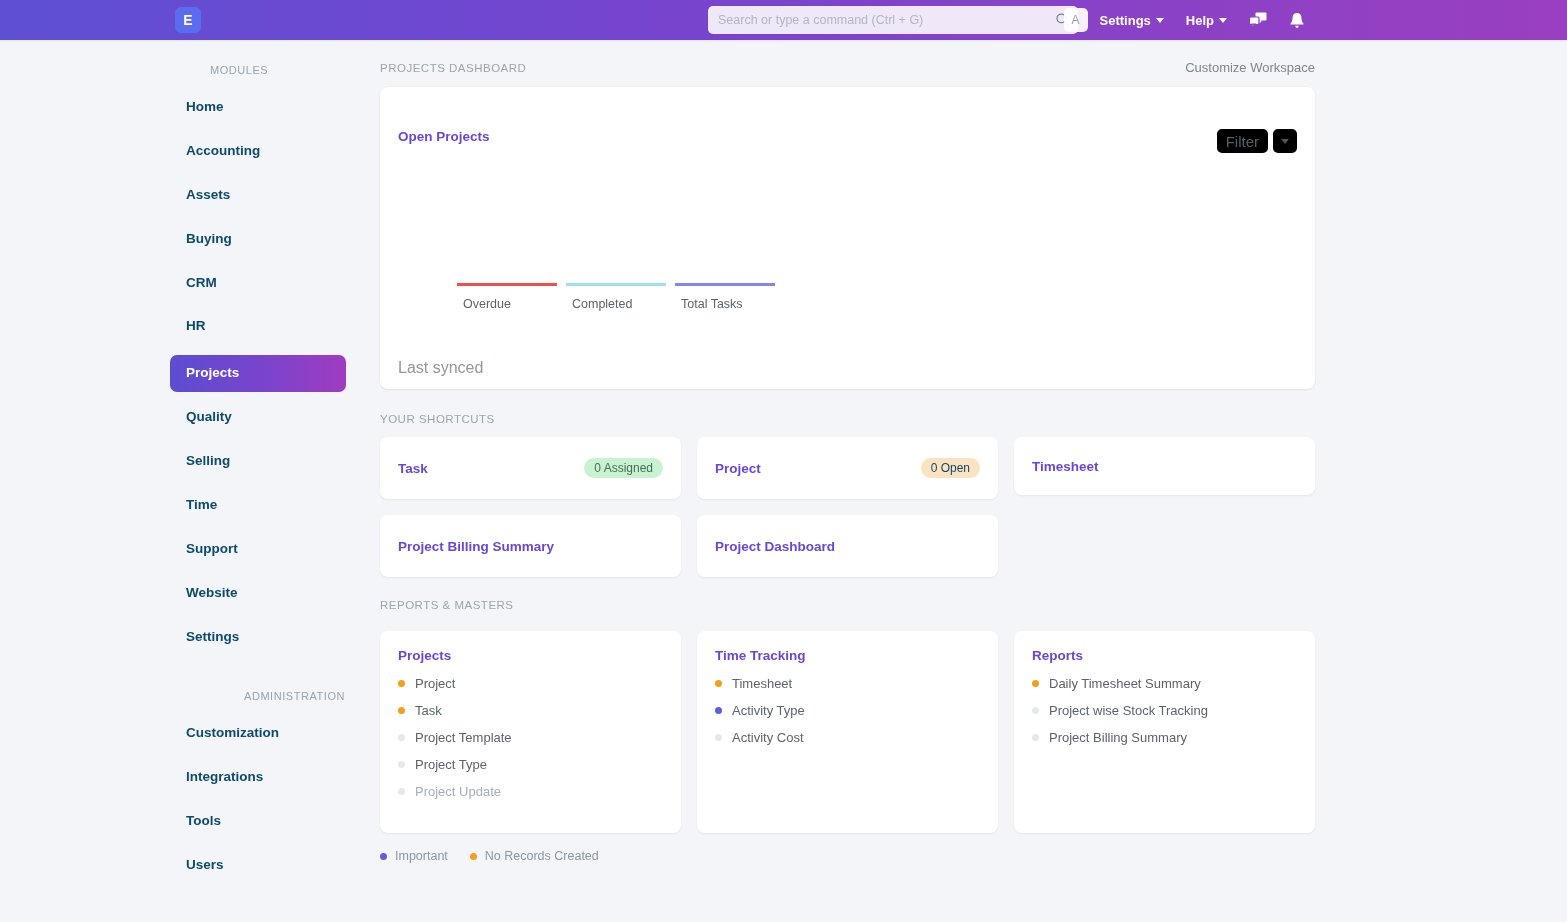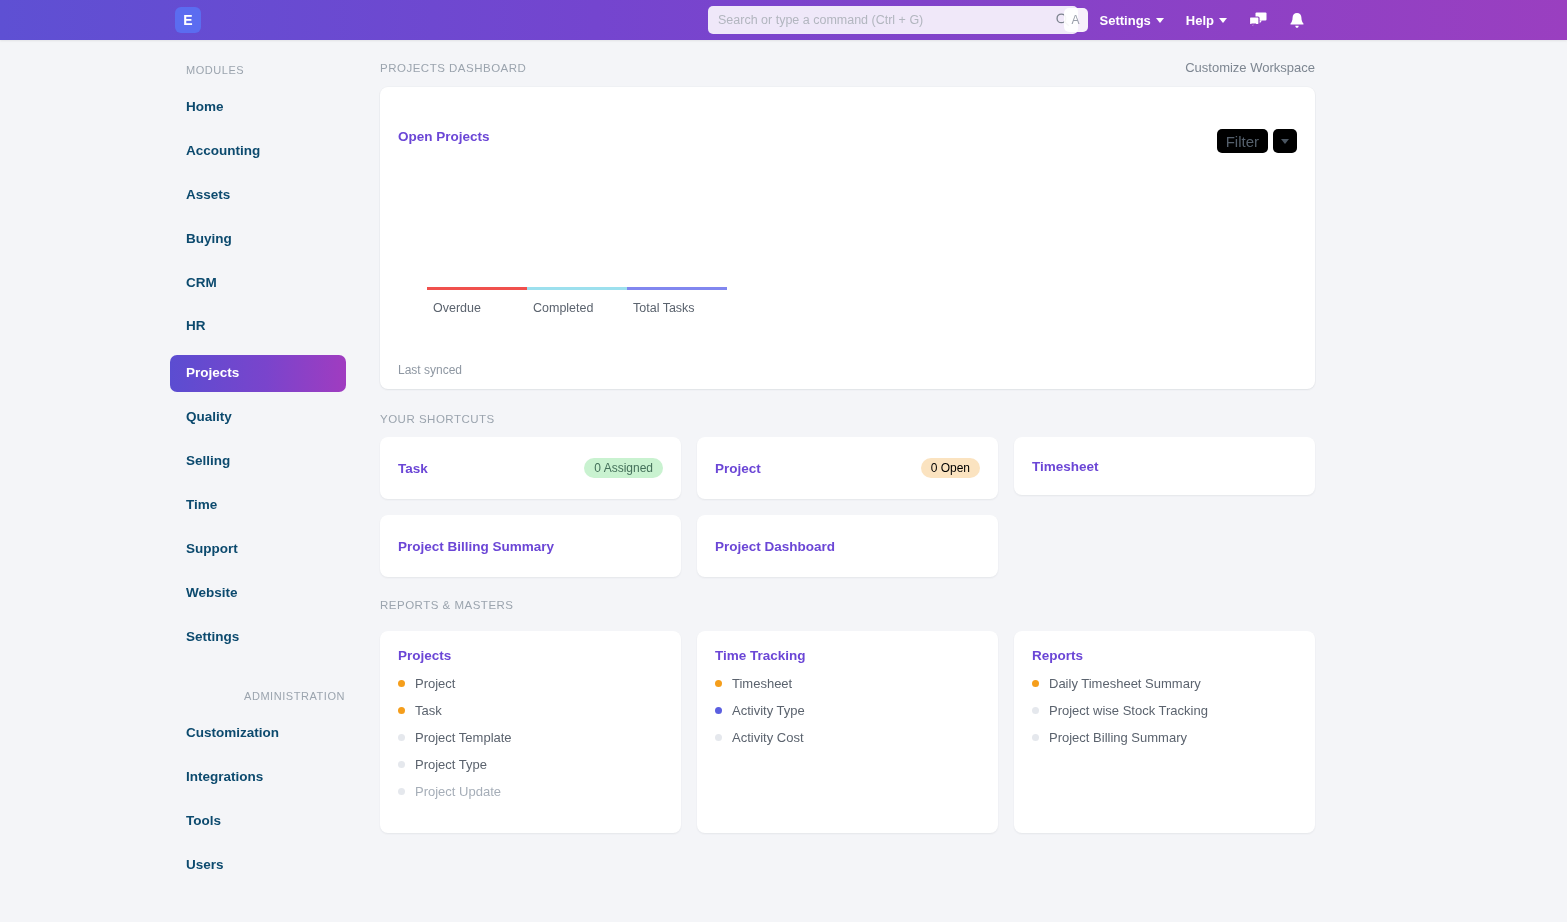--- a/index.html
+++ b/index.html
@@ -69,21 +69,21 @@
   .page { display: flex; height: 882px; }
 
   
   .sidebar {
     width: 375px; flex: 0 0 375px;
     padding: 24px 30px 0 186px;
   }
   .side-head {
     font-size: 11px; letter-spacing: 0.55px;
     color: #9ba4ae; font-weight: normal;
-    margin-bottom: 16px; text-transform: uppercase;
+    margin-bottom: 16px; text-transform: uppercase; margin-left: 24px;
   }
   .side-head.admin { margin-top: 38px; text-align: right; }
   .side-item {
     display: block;
     font-size: 13.5px; font-weight: bold;
     color: #0c4a6e;
     padding: 7px 0 7px 0;
     margin: 0 0 13px -16px;
     padding-left: 16px;
     border-radius: 7px;
@@ -131,28 +131,28 @@
   }
   .btn-filter { padding: 0 9px; }
   .btn-caret { width: 24px; }
   .caret-dark {
     width: 0; height: 0;
     border-left: 4px solid transparent;
     border-right: 4px solid transparent;
     border-top: 5px solid #4a5560;
   }
   .chart-plot { flex: 1; position: relative; }
-  .bars { position: absolute; left: 29px; right: 0; bottom: 42px; display: flex; }
+  .bars { position: absolute; left: 59px; right: 0; bottom: 42px; display: flex; gap: 9px; }
   .bar-col { width: 100px; }
   .bar-base { height: 3px; border-radius: 0; }
   .bar-label {
     margin-top: 11px; font-size: 12.5px; color: #5b636e;
     text-align: left; padding-left: 6px;
   }
-  .last-synced { font-size: 12px; color: #8e97a2; margin-top: 6px; }
+  .last-synced { font-size: 16px; color: #8e97a2; margin-top: 6px; }
 
   
   .shortcuts-grid {
     display: grid; grid-template-columns: repeat(3, 1fr);
     gap: 16px;
   }
   .shortcut {
     background: #fff; border-radius: 8px;
     box-shadow: 0 1px 2px rgba(25,39,52,0.07);
     padding: 0 18px;
@@ -160,21 +160,21 @@
     cursor: pointer;
   }
   .shortcut.tall { height: 62px; }
   .shortcut.short { height: 58px; }
   .shortcut-label { font-size: 13.5px; font-weight: bold; color: #6b46d6; }
   .badge {
     font-size: 12px; border-radius: 11px;
     padding: 3px 10px; white-space: nowrap;
   }
   .badge.green { background: #c9f2d0; color: #44705a; }
-  .badge.orange { background: #fbe3c0; color: #000000; }
+  .badge.orange { background: #fbe3c0; color: #0c4a6e; }
 
   
   .rm-grid { display: grid; grid-template-columns: repeat(3, 1fr); gap: 16px; }
   .rm-card { background: #fff; border-radius: 8px; box-shadow: 0 1px 2px rgba(25,39,52,0.07);
              padding: 17px 18px 18px 18px; height: 202px; }
   .rm-title { font-size: 13.5px; font-weight: bold; color: #6b46d6; margin-bottom: 13px; }
   .rm-item { display: flex; align-items: center; gap: 10px; margin-bottom: 12px; cursor: pointer; }
   .dot { width: 7px; height: 7px; border-radius: 50%; flex: 0 0 7px; }
   .dot.orange { background: #f59e1b; }
   .dot.blue   { background: #5b5fe0; }
@@ -365,14 +365,24 @@
             <span class="dot grey"></span>
             <span class="rm-item-label">Project wise Stock Tracking</span>
           </div>
           <div class="rm-item">
             <span class="dot grey"></span>
             <span class="rm-item-label">Project Billing Summary</span>
           </div>
         </div>
       </div>
 
+    <div class="legend" id="legend">
+        <div class="legend-entry">
+          <span class="dot blue"></span>
+          <span class="legend-text">Important</span>
+        </div>
+        <div class="legend-entry">
+          <span class="dot orange"></span>
+          <span class="legend-text">No Records Created</span>
+        </div>
+      </div>
   </div>
 </div>
 
 </body></html>

